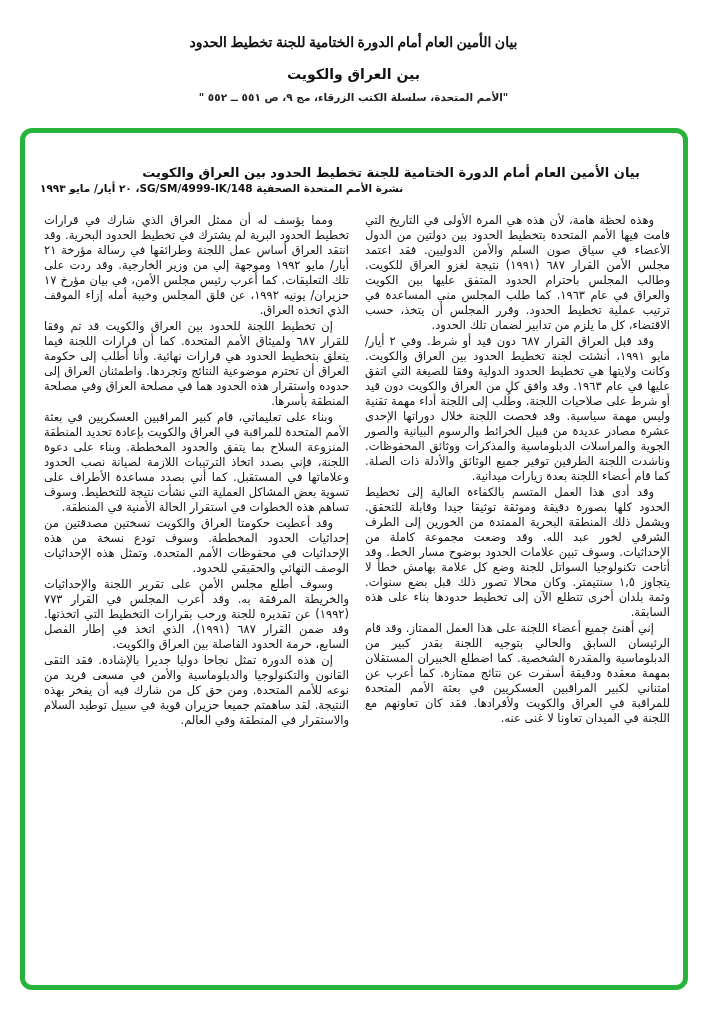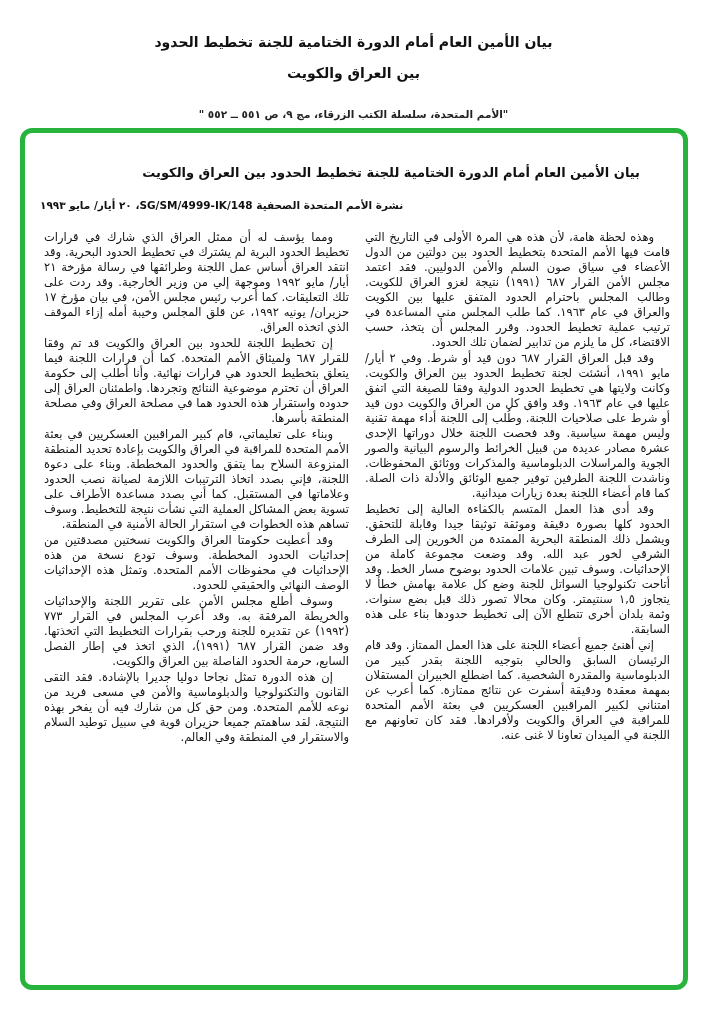--- a/index.html
+++ b/index.html
@@ -23,25 +23,26 @@
     top: 34px;
     left: 0;
     right: 0;
     text-align: center;
   }
   .hdr-line1 {
     font-size: 14px;
     font-weight: bold;
     letter-spacing: 0.2px;
     margin-bottom: 15px;
+    font-family: Liberation Serif, serif;
   }
   .hdr-line2 {
     font-size: 14px;
     font-weight: bold;
-    margin-bottom: 27px;
+    margin-bottom: 9px;
   }
   .hdr-citation {
     font-size: 10.5px;
     font-weight: bold;
     color: #222222;
   }
   
   .doc-frame {
     position: absolute;
     top: 128px;
@@ -54,21 +55,20 @@
     padding: 30px 13px 0 15px;
     background: #ffffff;
   }
   .doc-title {
     font-size: 13px;
     font-weight: bold;
     line-height: 19px;
     text-align: right;
     padding-right: 30px;
     padding-left: 46px;
-    margin-bottom: 17px;
   }
   .doc-ref {
     font-size: 10.5px;
     font-weight: bold;
     text-align: left;
     padding-right: 28px;
     margin-bottom: 19px;
     unicode-bidi: plaintext;
     direction: rtl;
   }

